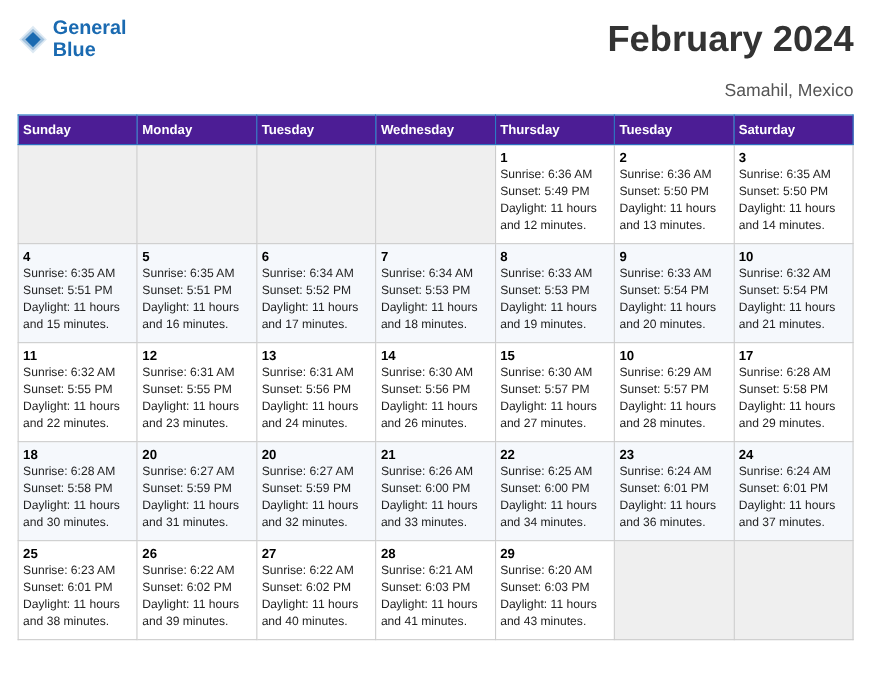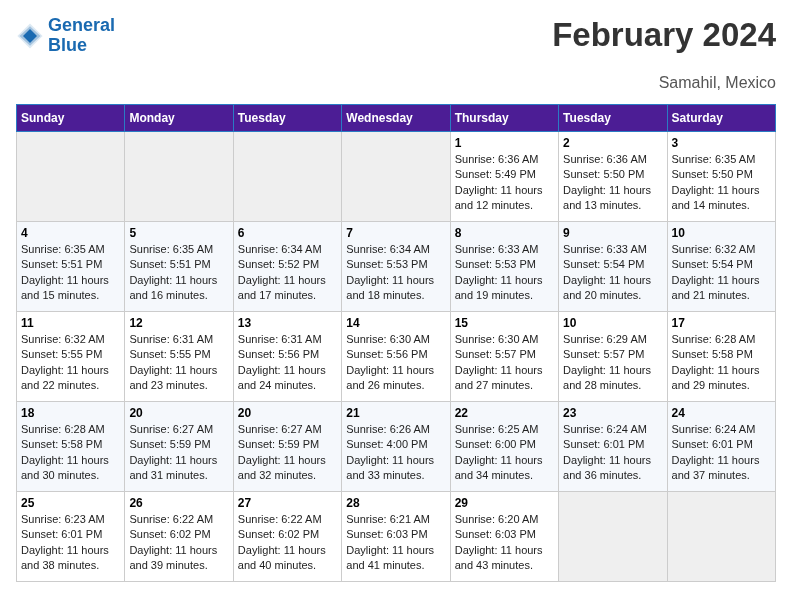--- a/index.html
+++ b/index.html
@@ -256,21 +256,21 @@
         </td>
         <td>
           <span class="day-num">20</span>
           <div class="day-info" style="white-space: pre-line;">Sunrise: 6:27 AM
 Sunset: 5:59 PM
 Daylight: 11 hours and 32 minutes.</div>
         </td>
         <td>
           <span class="day-num">21</span>
           <div class="day-info" style="white-space: pre-line;">Sunrise: 6:26 AM
-Sunset: 4:00 PM
+Sunset: 6:00 PM
 Daylight: 11 hours and 33 minutes.</div>
         </td>
         <td>
           <span class="day-num">22</span>
           <div class="day-info" style="white-space: pre-line;">Sunrise: 6:25 AM
 Sunset: 6:00 PM
 Daylight: 11 hours and 34 minutes.</div>
         </td>
         <td>
           <span class="day-num">23</span>

